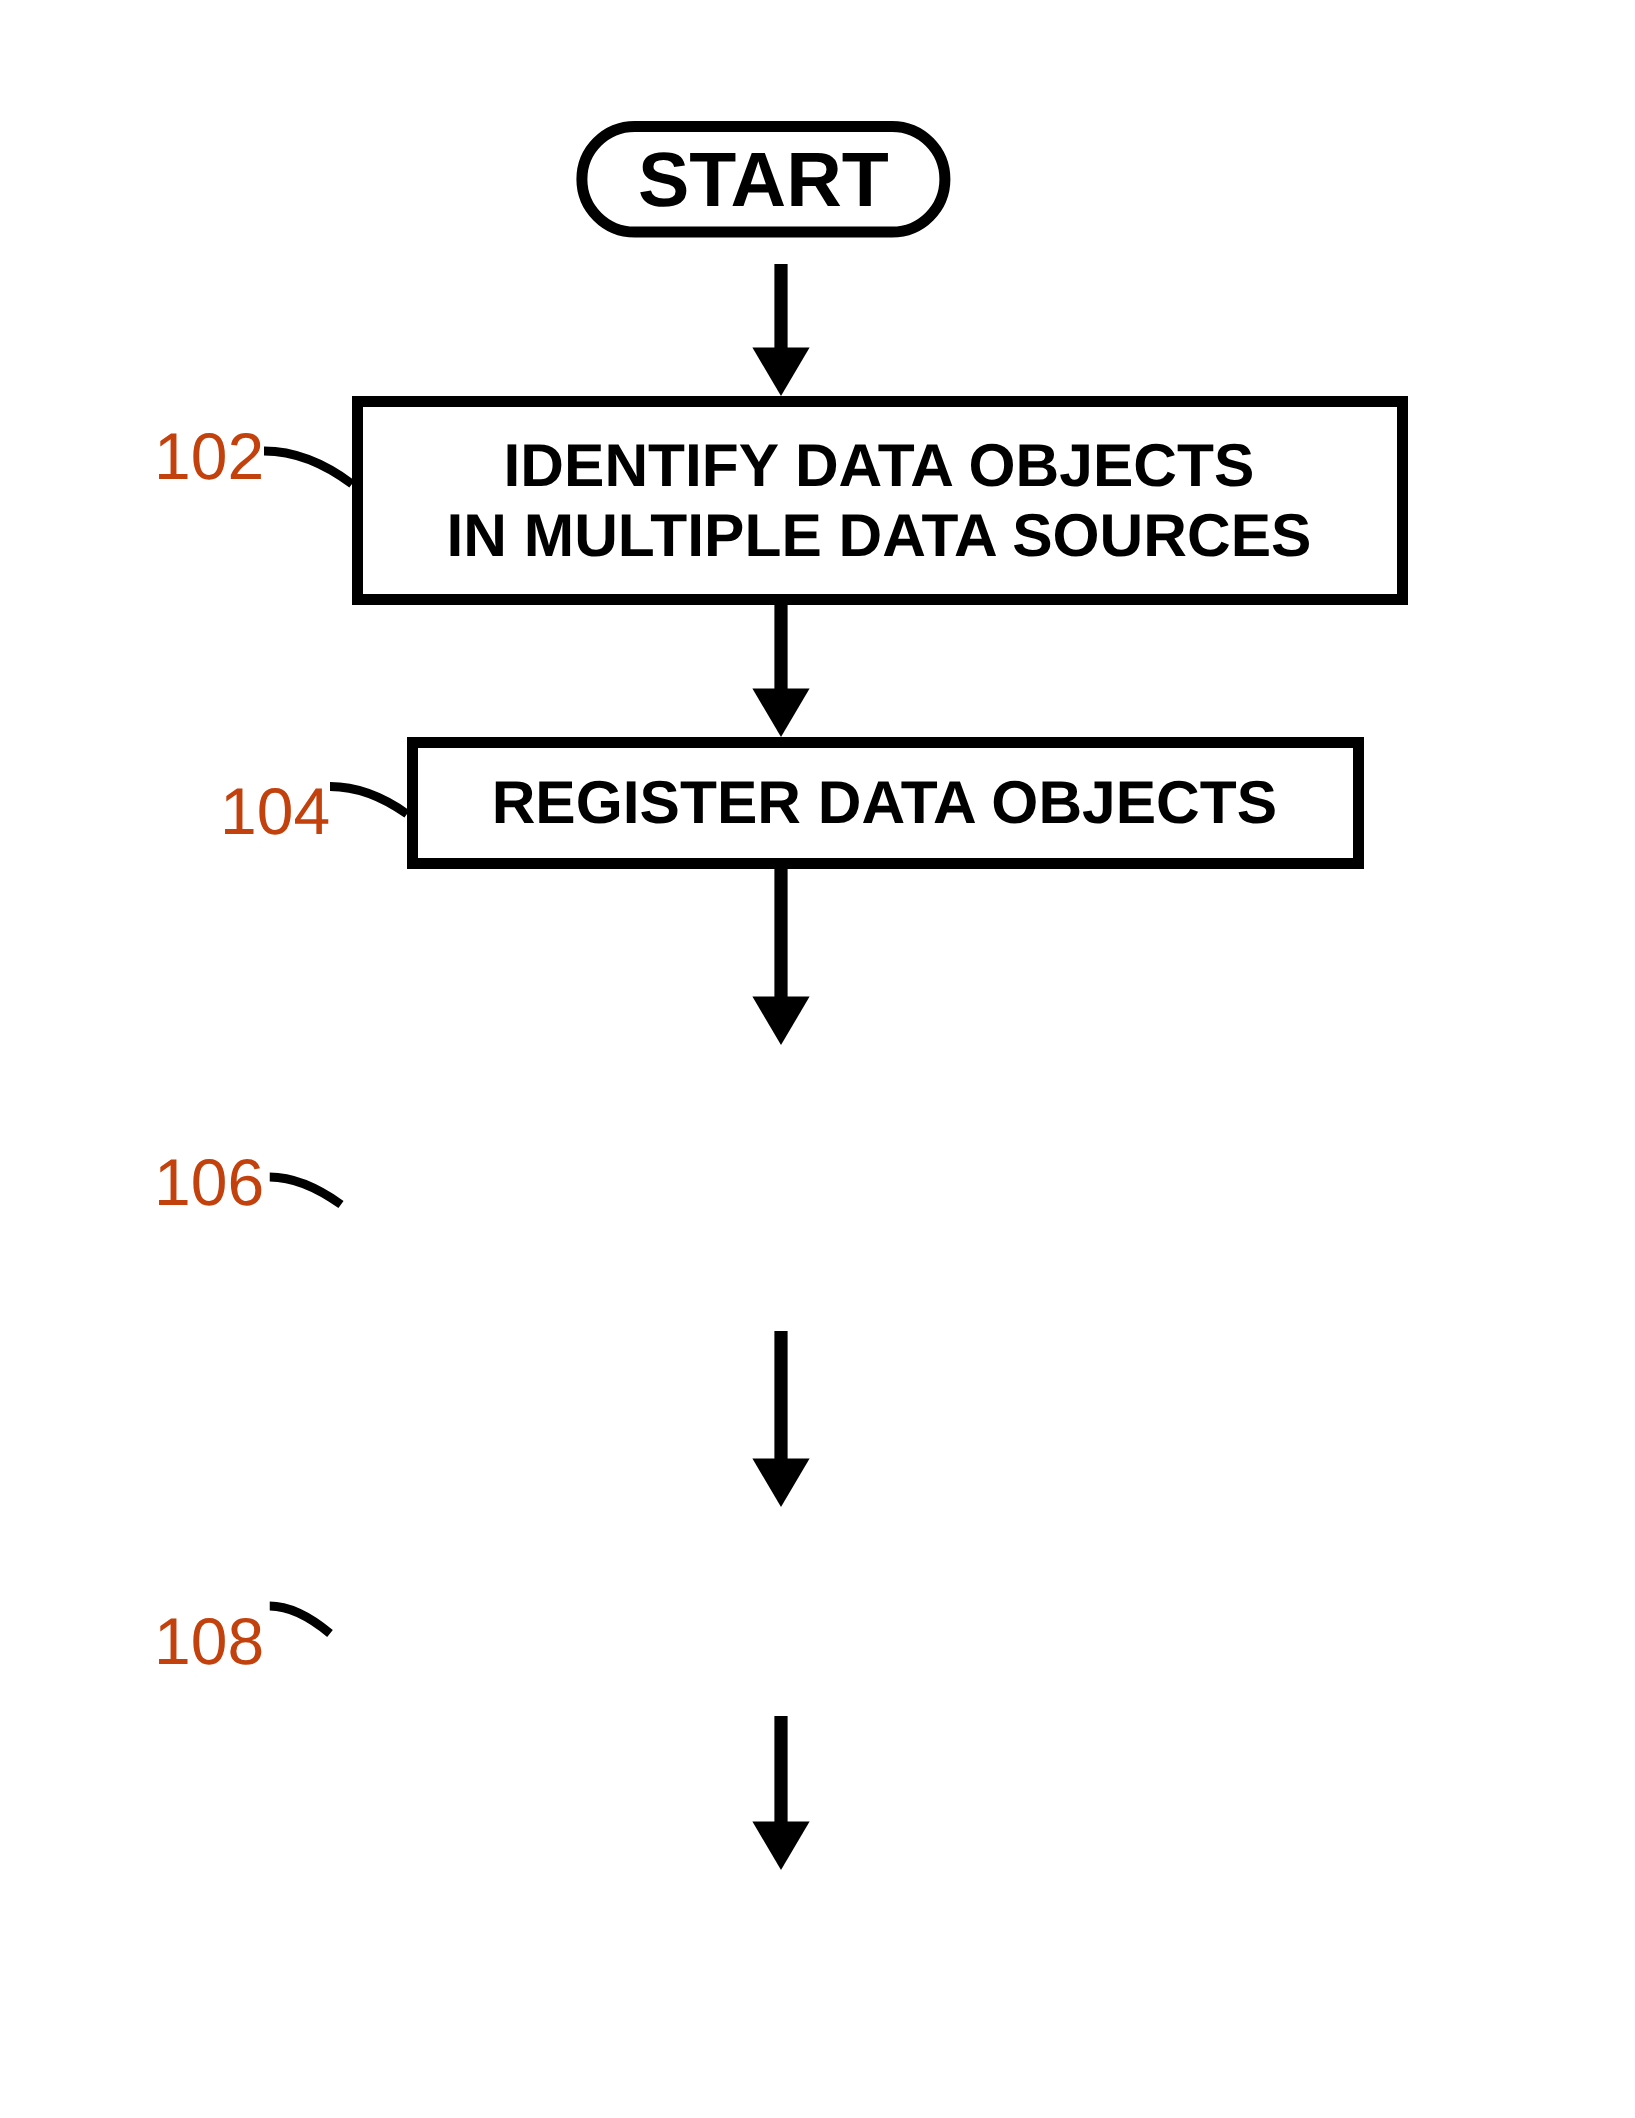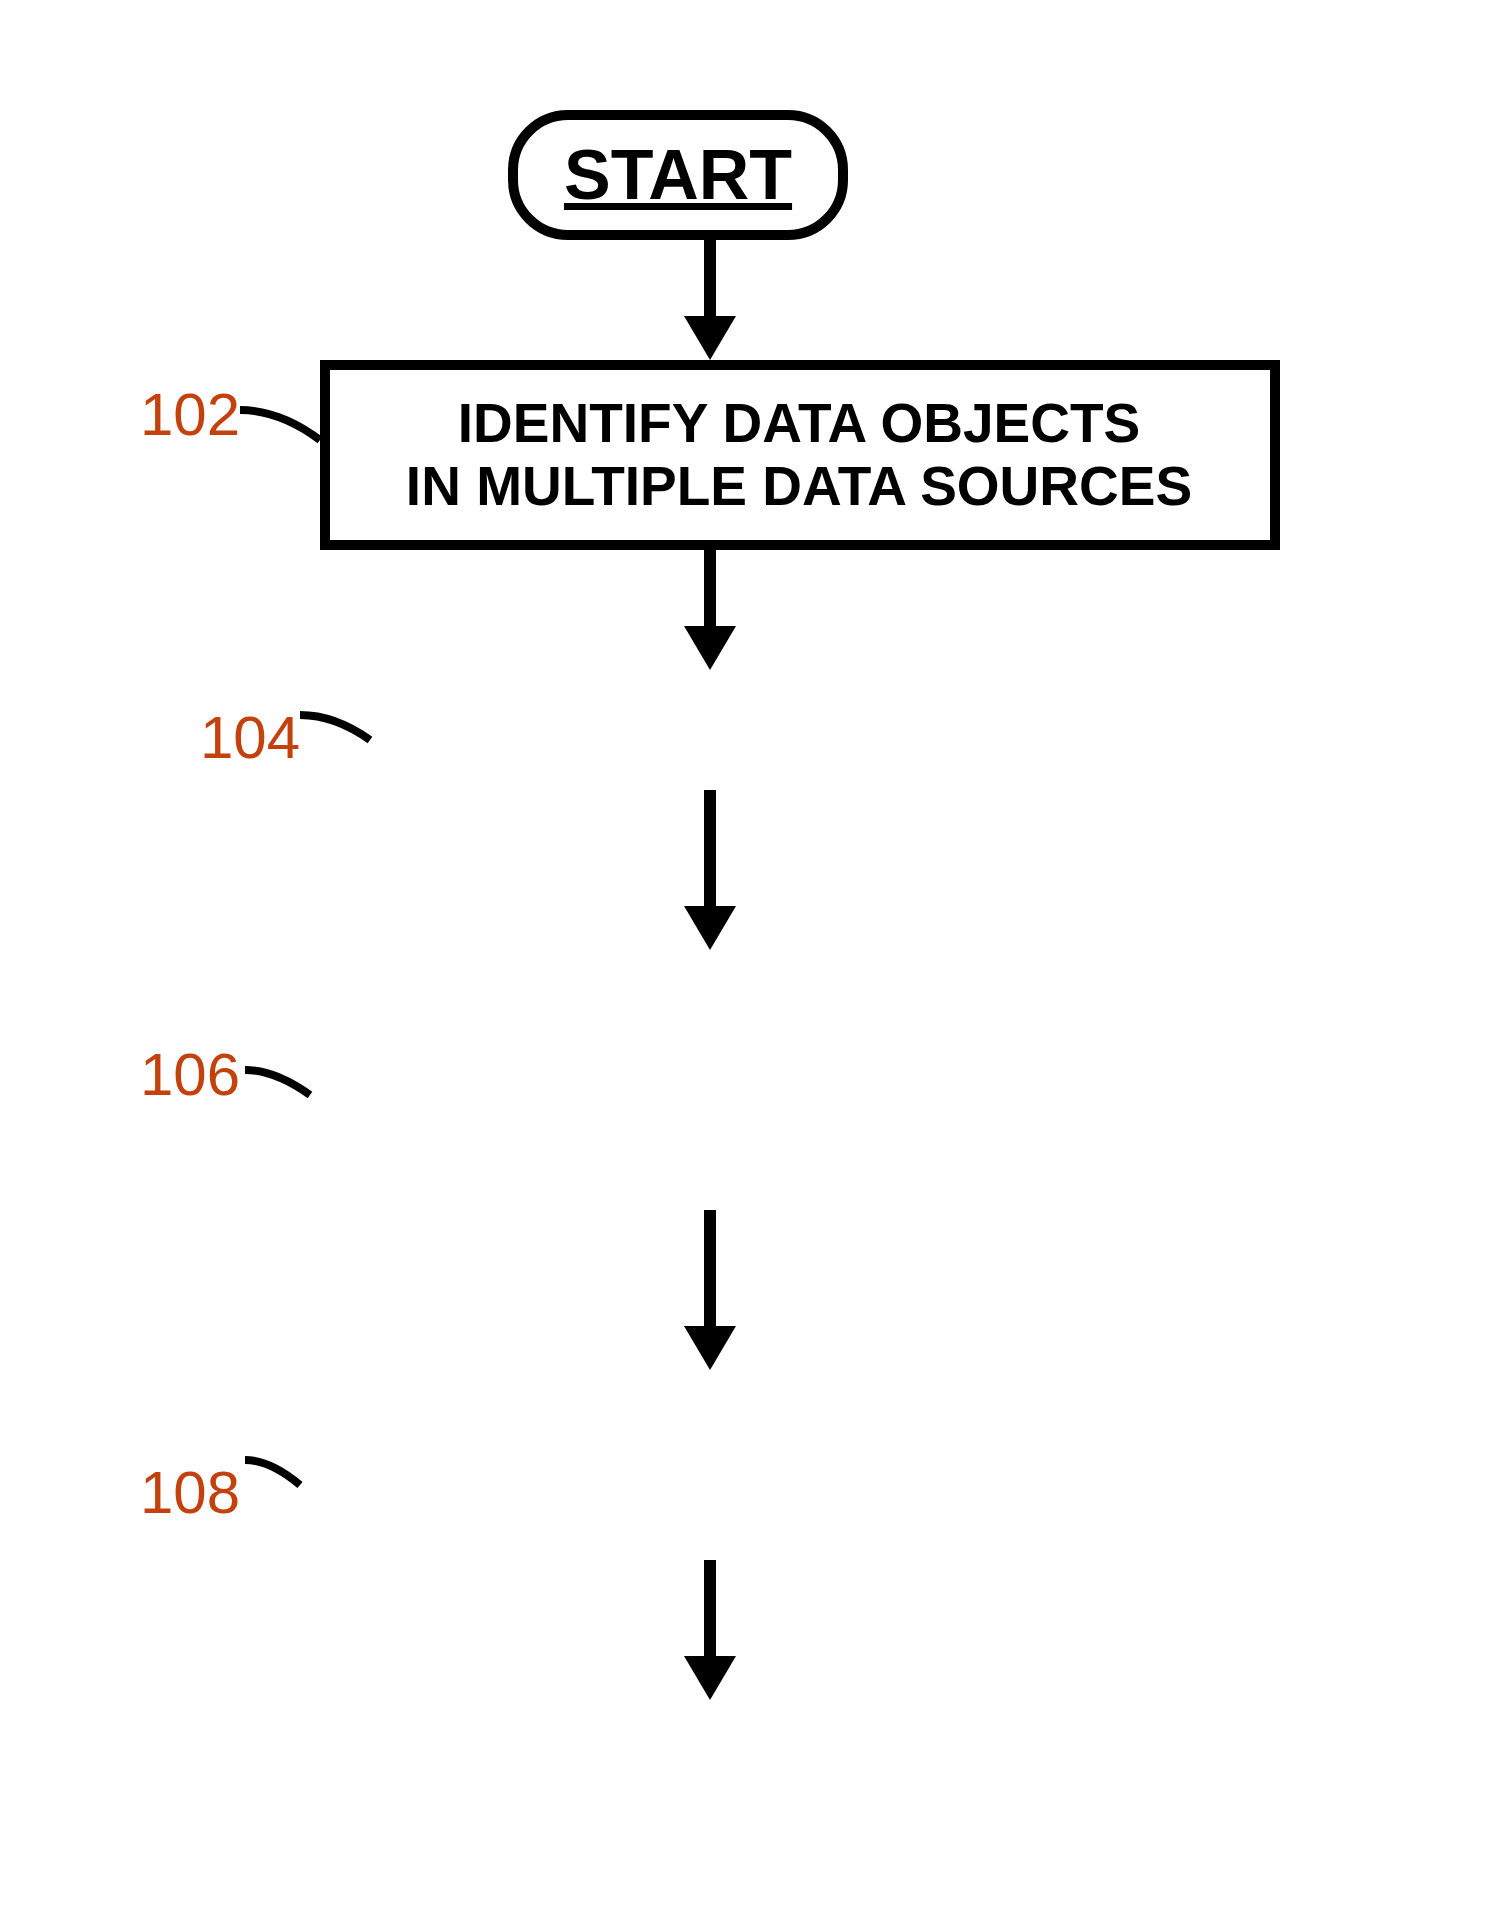--- a/index.html
+++ b/index.html
@@ -59,40 +59,41 @@
     border-left: 26px solid transparent;
     border-right: 26px solid transparent;
     border-top: 44px solid #000;
   }
 </style>
 </head>
 <body>
 
 <div class="canvas">
 
-  <div class="node terminator" style="left:508px; top:110px; width:340px; height:130px;text-decoration:underline;">START</div>
+  <div class="node terminator" style="left:524px; top:110px; width:340px; height:106px;">START</div>
 
   <div class="arrow">
     <div class="shaft" style="left:704px; top:240px; width:12px; height:80px;"></div>
     <div class="head" style="left:684px; top:316px;"></div>
   </div>
 
   <div class="node process" style="left:320px; top:360px; width:960px; height:190px;">IDENTIFY DATA OBJECTS
 IN MULTIPLE DATA SOURCES</div>
   <div class="label" style="left:140px; top:380px;">102</div>
 
   <svg style="position:absolute; left:240px; top:395px; width:90px; height:60px;">
     <path d="M0 15 Q40 15 80 45" stroke="#000" stroke-width="8" fill="none"></path>
   </svg>
 
   <div class="arrow">
     <div class="shaft" style="left:704px; top:550px; width:12px; height:80px;"></div>
     <div class="head" style="left:684px; top:626px;"></div>
   </div>
 
+  <div class="node process" style="left:370px; top:670px; width:870px; height:120px;">REGISTER DATA OBJECTS</div>
   <div class="label" style="left:200px; top:690px;margin-top:13px;">104</div>
 
   <svg style="position:absolute; left:300px; top:700px; width:80px; height:55px;">
     <path d="M0 15 Q35 15 70 40" stroke="#000" stroke-width="8" fill="none"></path>
   </svg>
 
   <div class="arrow">
     <div class="shaft" style="left:704px; top:790px; width:12px; height:120px;"></div>
     <div class="head" style="left:684px; top:906px;"></div>
   </div>

